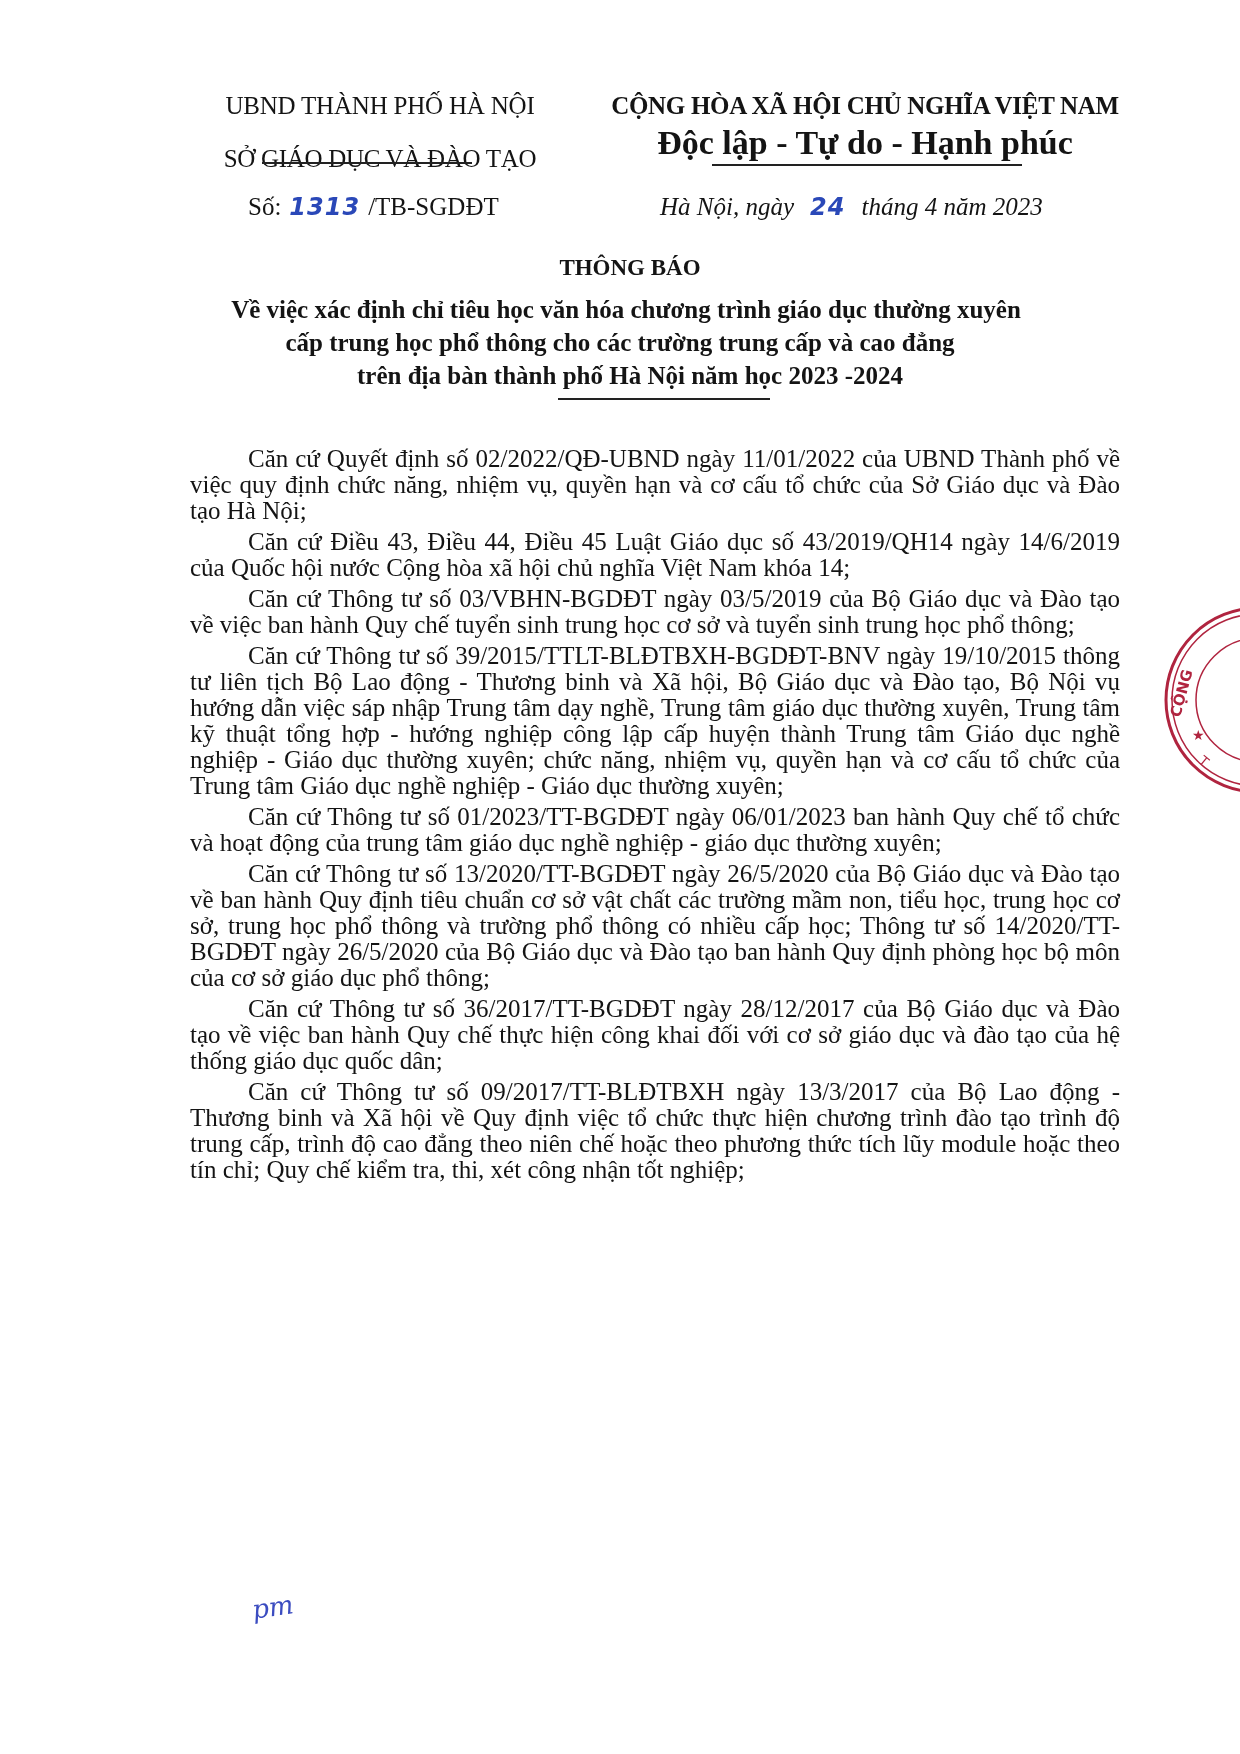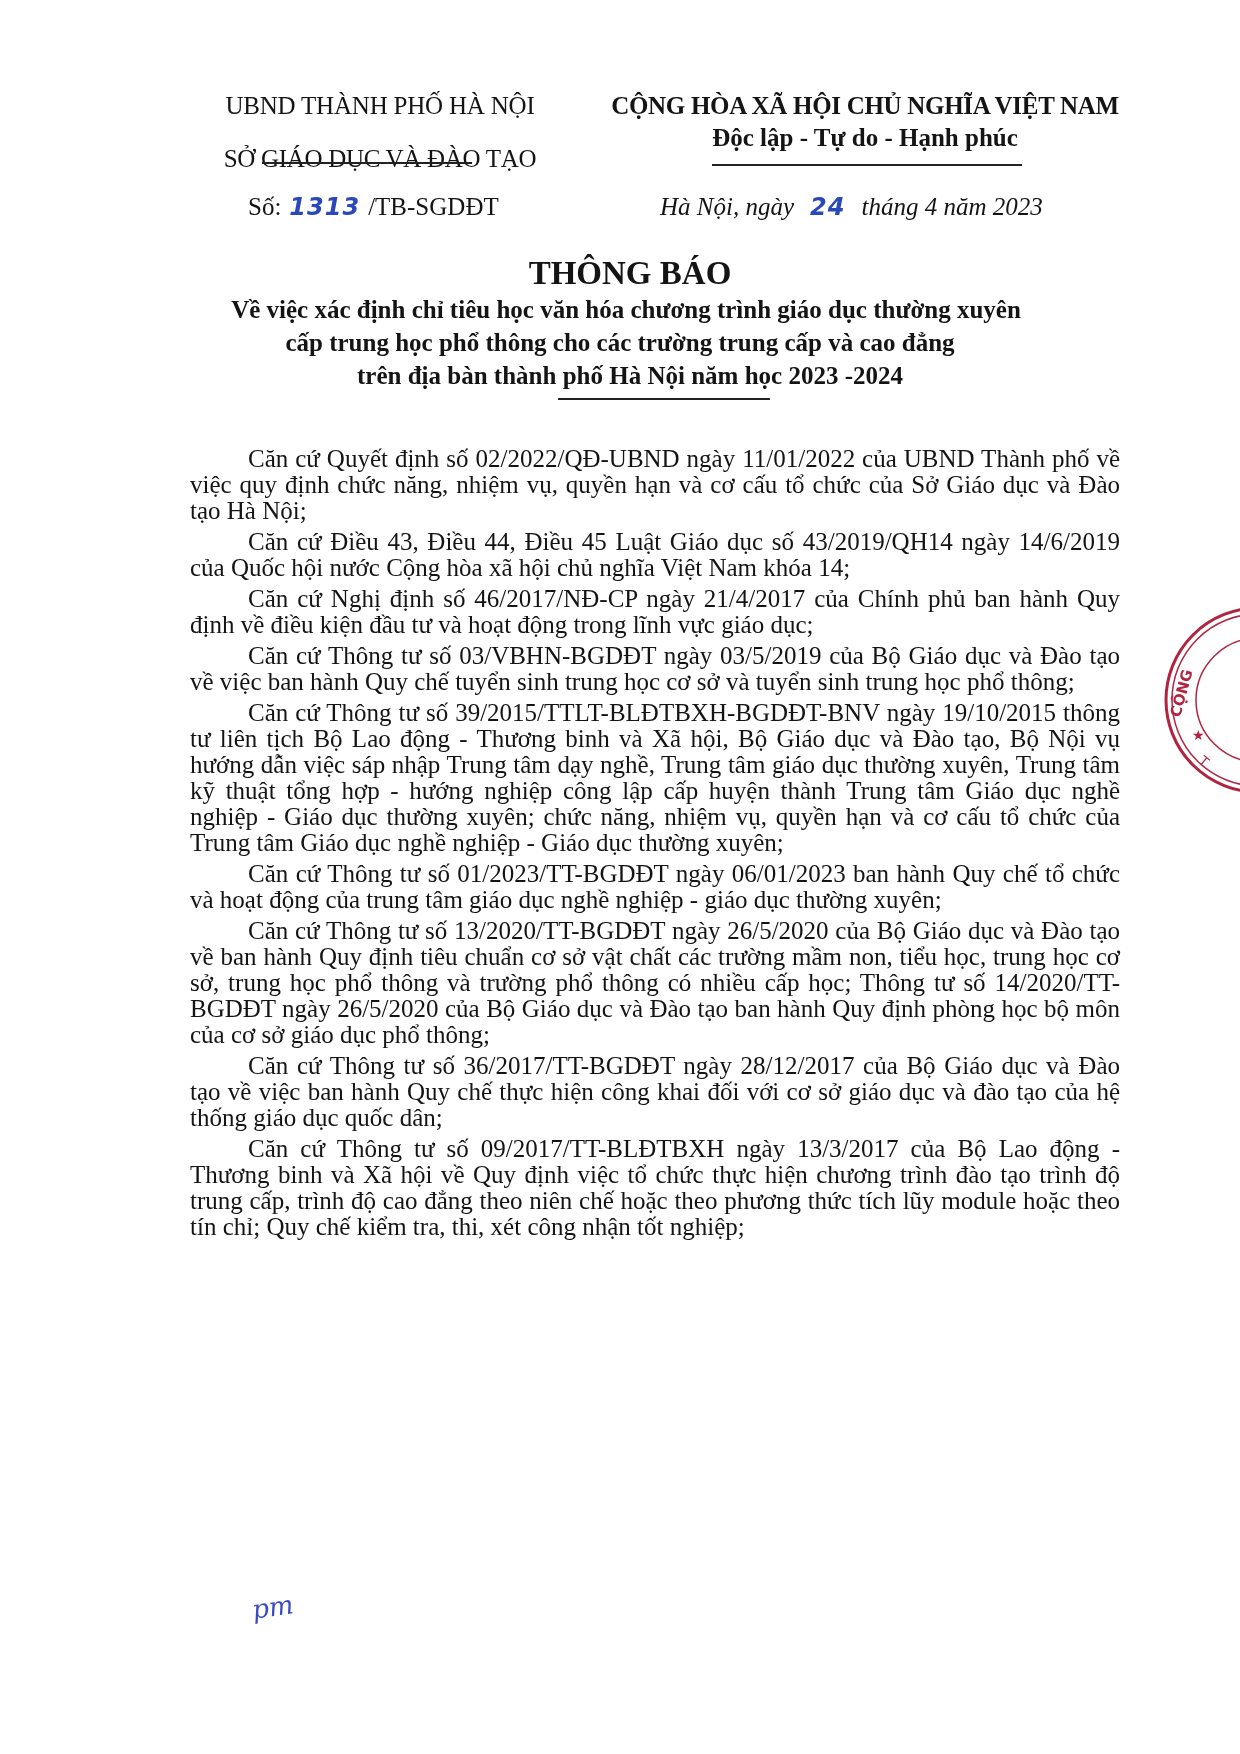--- a/index.html
+++ b/index.html
@@ -16,32 +16,32 @@
     .hdr-left-1 { left: 190px; top: 92px; width: 380px; text-align: center;
       font-size: 25px; letter-spacing: -0.2px; }
     .hdr-left-2 { left: 190px; top: 124px; width: 380px; text-align: center;
       font-size: 25px; font-weight: normal; letter-spacing: -0.3px; margin-top: 21px; }
     .hdr-left-line { left: 262px; top: 162px; width: 210px; height: 2px; background: #222; }
 
     
     .hdr-right-1 { left: 580px; top: 92px; width: 570px; text-align: center;
       font-size: 25px; font-weight: bold; letter-spacing: -0.3px; }
     .hdr-right-2 { left: 580px; top: 124px; width: 570px; text-align: center;
-      font-size: 25px; font-weight: bold; }
+      font-size: 34px; font-weight: bold; }
     .hdr-right-line { left: 712px; top: 164px; width: 310px; height: 2px; background: #222; }
 
     
     .doc-number { left: 248px; top: 193px; font-size: 25px; }
     .handwritten { color: #2a48b8; font-family: "DejaVu Sans", sans-serif; font-style: italic;
       font-size: 24px; display: inline-block; margin: 0 8px; letter-spacing: 1px; font-weight: bold; }
     .doc-date { left: 660px; top: 193px; font-size: 25px; font-style: italic; }
     .doc-date .handwritten { margin: 0 16px; }
 
     
-    .title { left: 0; top: 255px; width: 1240px; text-align: center; font-size: 33px; font-weight: bold; padding-left: 20px; box-sizing: border-box; }
+    .title { left: 0; top: 255px; width: 1240px; text-align: center; font-size: 23px; font-weight: bold; padding-left: 20px; box-sizing: border-box; }
     .subtitle { left: 0; width: 1240px; text-align: center; font-size: 25px; font-weight: bold; box-sizing: border-box; }
     .sub1 { top: 296px; padding-left: 12px; }
     .sub2 { top: 329px; }
     .sub3 { top: 362px; padding-left: 20px; }
     .title-line { left: 558px; top: 398px; width: 212px; height: 2px; background: #222; }
 
     
     .body { left: 190px; top: 446px; width: 930px; font-size: 25px; line-height: 26px; }
     .para { text-indent: 58px; text-align: justify; margin: 0 0 0 0; padding-bottom: 5px; }
 
@@ -73,21 +73,20 @@
 
 <div class="abs title">THÔNG BÁO</div>
 <div class="abs subtitle sub1">Về việc xác định chỉ tiêu học văn hóa chương trình giáo dục thường xuyên</div>
 <div class="abs subtitle sub2">cấp trung học phổ thông cho các trường trung cấp và cao đẳng</div>
 <div class="abs subtitle sub3">trên địa bàn thành phố Hà Nội năm học 2023 -2024</div>
 <div class="abs title-line"></div>
 
 <div class="abs body">
   <p class="para">Căn cứ Quyết định số 02/2022/QĐ-UBND ngày 11/01/2022 của UBND Thành phố về việc quy định chức năng, nhiệm vụ, quyền hạn và cơ cấu tổ chức của Sở Giáo dục và Đào tạo Hà Nội;</p>
   <p class="para">Căn cứ Điều 43, Điều 44, Điều 45 Luật Giáo dục số 43/2019/QH14 ngày 14/6/2019 của Quốc hội nước Cộng hòa xã hội chủ nghĩa Việt Nam khóa 14;</p>
-  <p class="para">Căn cứ Nghị định số 46/2017/NĐ-CP ngày 21/4/2017 của Chính phủ ban hành Quy định về điều kiện đầu tư và hoạt động trong lĩnh vực giáo dục;</p>
   <p class="para">Căn cứ Thông tư số 03/VBHN-BGDĐT ngày 03/5/2019 của Bộ Giáo dục và Đào tạo về việc ban hành Quy chế tuyển sinh trung học cơ sở và tuyển sinh trung học phổ thông;</p>
   <p class="para">Căn cứ Thông tư số 39/2015/TTLT-BLĐTBXH-BGDĐT-BNV ngày 19/10/2015 thông tư liên tịch Bộ Lao động - Thương binh và Xã hội, Bộ Giáo dục và Đào tạo, Bộ Nội vụ hướng dẫn việc sáp nhập Trung tâm dạy nghề, Trung tâm giáo dục thường xuyên, Trung tâm kỹ thuật tổng hợp - hướng nghiệp công lập cấp huyện thành Trung tâm Giáo dục nghề nghiệp - Giáo dục thường xuyên; chức năng, nhiệm vụ, quyền hạn và cơ cấu tổ chức của Trung tâm Giáo dục nghề nghiệp - Giáo dục thường xuyên;</p>
   <p class="para">Căn cứ Thông tư số 01/2023/TT-BGDĐT ngày 06/01/2023 ban hành Quy chế tổ chức và hoạt động của trung tâm giáo dục nghề nghiệp - giáo dục thường xuyên;</p>
   <p class="para">Căn cứ Thông tư số 13/2020/TT-BGDĐT ngày 26/5/2020 của Bộ Giáo dục và Đào tạo về ban hành Quy định tiêu chuẩn cơ sở vật chất các trường mầm non, tiểu học, trung học cơ sở, trung học phổ thông và trường phổ thông có nhiều cấp học; Thông tư số 14/2020/TT-BGDĐT ngày 26/5/2020 của Bộ Giáo dục và Đào tạo ban hành Quy định phòng học bộ môn của cơ sở giáo dục phổ thông;</p>
   <p class="para">Căn cứ Thông tư số 36/2017/TT-BGDĐT ngày 28/12/2017 của Bộ Giáo dục và Đào tạo về việc ban hành Quy chế thực hiện công khai đối với cơ sở giáo dục và đào tạo của hệ thống giáo dục quốc dân;</p>
   <p class="para">Căn cứ Thông tư số 09/2017/TT-BLĐTBXH ngày 13/3/2017 của Bộ Lao động - Thương binh và Xã hội về Quy định việc tổ chức thực hiện chương trình đào tạo trình độ trung cấp, trình độ cao đẳng theo niên chế hoặc theo phương thức tích lũy module hoặc theo tín chỉ; Quy chế kiểm tra, thi, xét công nhận tốt nghiệp;</p>
 </div>
 
 <div class="abs initials">pm</div>
 

